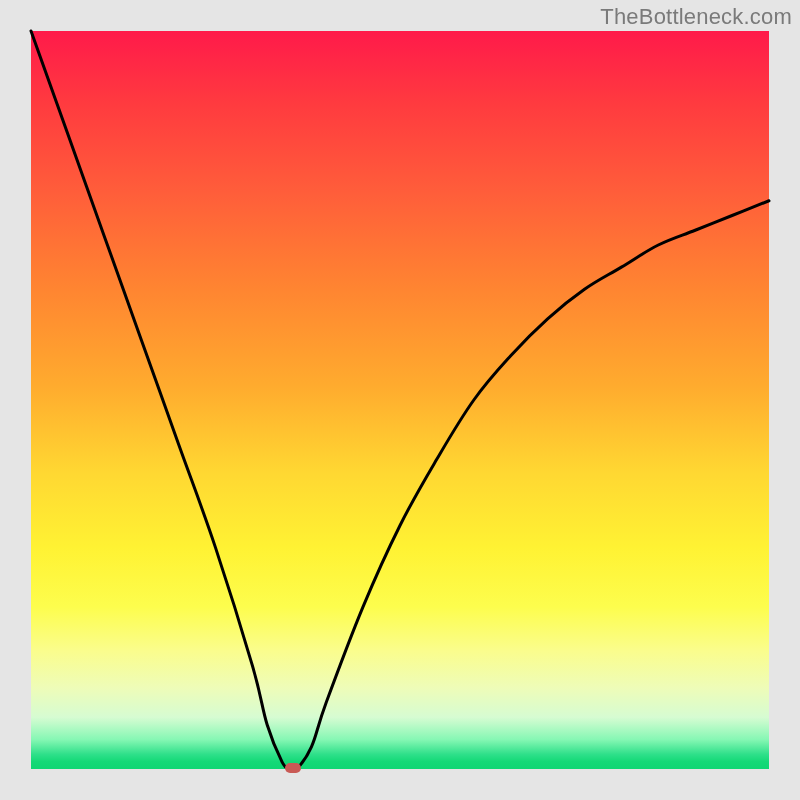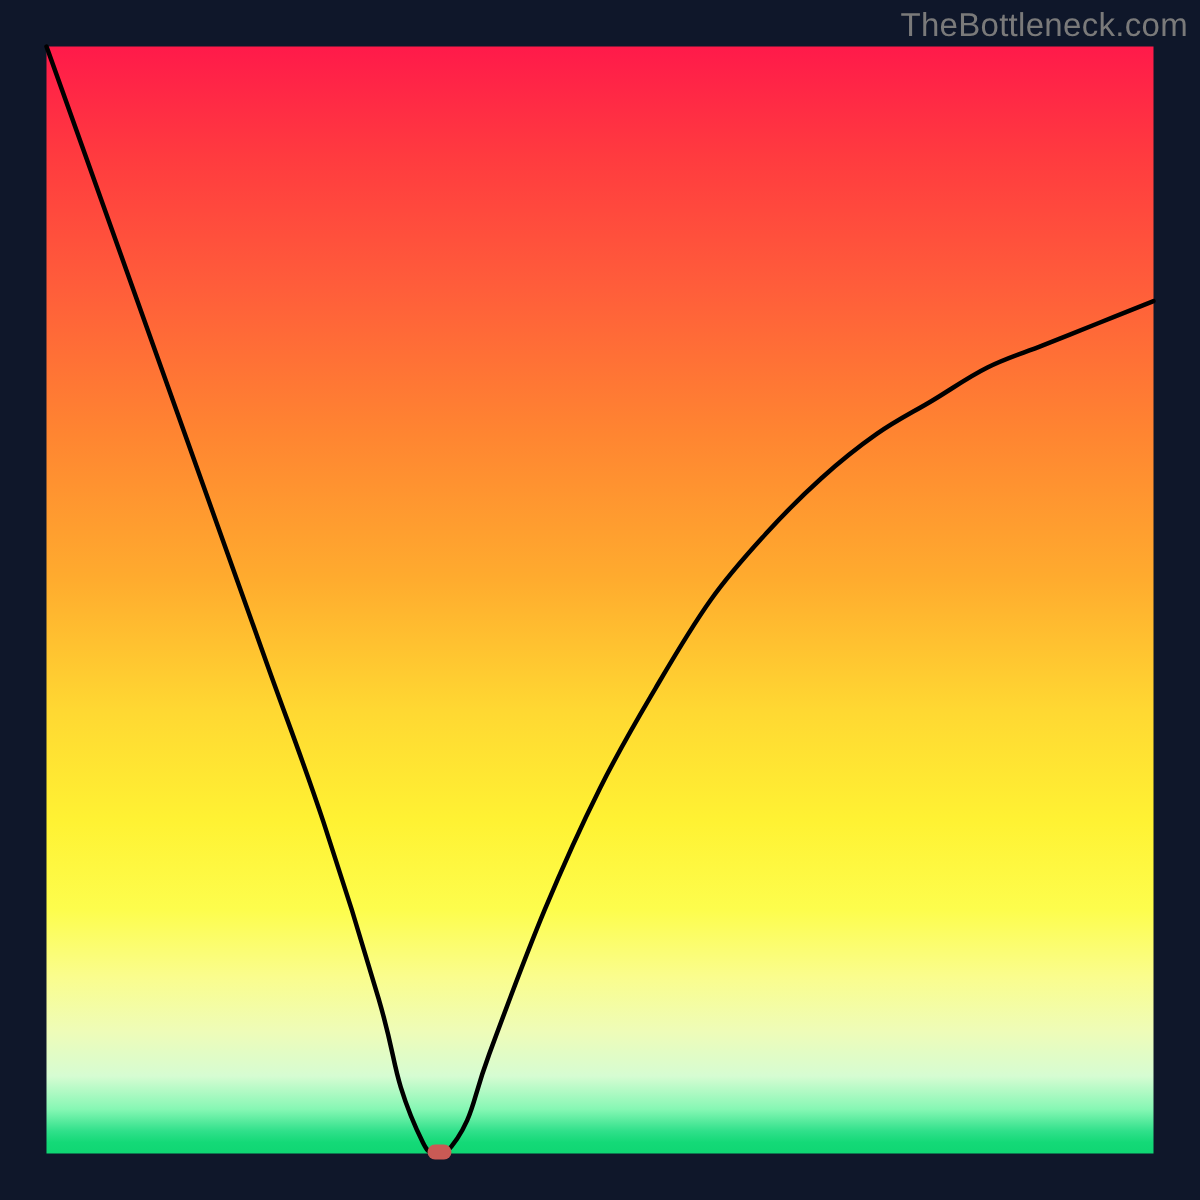--- a/index.html
+++ b/index.html
@@ -3,21 +3,21 @@
 <meta charset="utf-8">
 <style>
   * { margin: 0; padding: 0; box-sizing: border-box; }
   html, body { width: 800px; height: 800px; overflow: hidden; }
   body { background: #000; position: relative; font-family: Arial, Helvetica, sans-serif; }
 
   .frame {
     position: absolute;
     top: 0; left: 0;
     width: 800px; height: 800px;
-    background: #0f172a;
+    background: #e5e5e5;
   }
 
   .plot-area {
     position: absolute;
     top: 31px;
     left: 31px;
     width: 738px;
     height: 738px;
     background: linear-gradient(
       to bottom,

